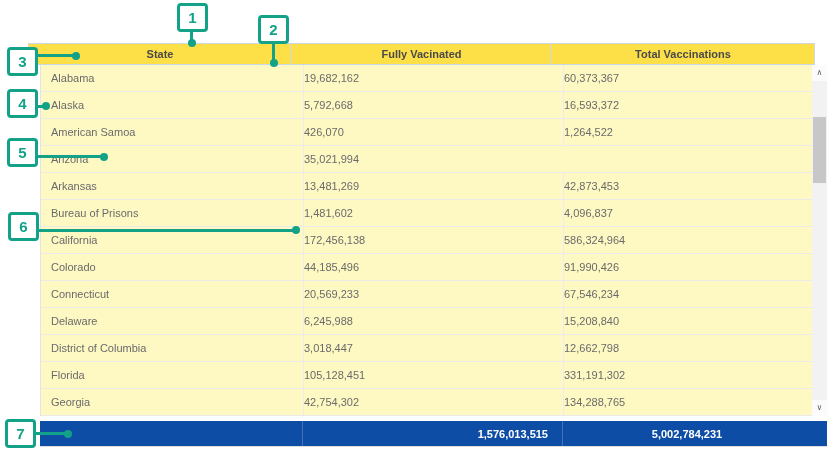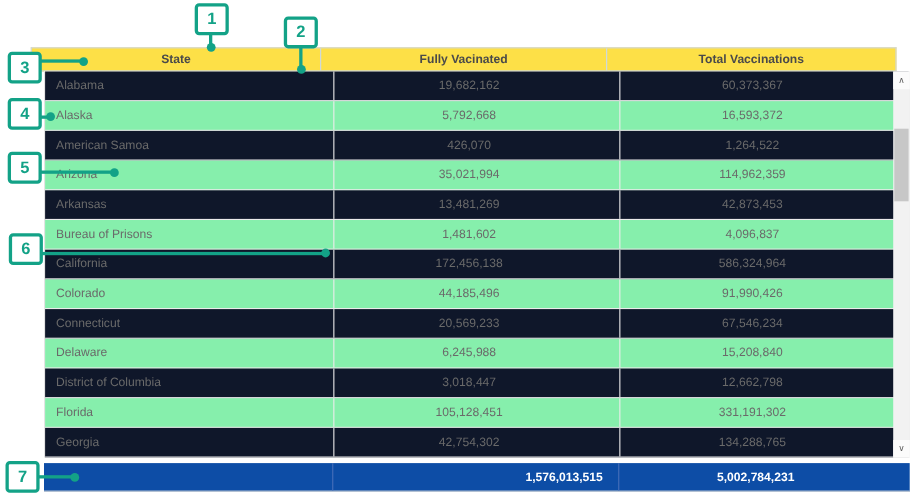--- a/index.html
+++ b/index.html
@@ -12,26 +12,26 @@
            background:#fde047; border:1px solid #cfd6de; border-bottom:1px solid #c8d8e8;align-items:flex-end; }
   .th { font-size:11px; font-weight:bold; color:#4a4a4a; text-align:center; line-height:20px;
         overflow:hidden; white-space:nowrap; }
   .th + .th { border-left:1px solid #c9d9ea; }
   .th-state { width:262px; }
   .th-fully { width:260px; }
   .th-total { flex:1; }
 
   .tbody { position:absolute; left:40px; top:65px; width:787px; height:351px;
            border-left:1px solid #e3e3e3; border-right:1px solid #e3e3e3; background:#fff; }
-  .row { display:flex; height:27px; border-bottom:1px solid #ebebeb; background:#0f172a; }
-  .row.alt { background:#86efac; }
+  .row { display:flex; height:27px; border-bottom:1px solid #ebebeb; background:#fef9c3; }
+  .row.alt { background:#fef9c3; }
   .cell { font-size:11px; color:#6a6a6a; line-height:26px; white-space:nowrap; overflow:hidden; }
   .cell + .cell { border-left:1px solid #ededed; }
   .cell.state { width:262px; padding-left:10px; }
-  .cell.num   { width:260px; text-align:center; padding-right:14px; }
+  .cell.num   { width:260px; text-align:left; padding-right:14px; }
   .cell.num.last { flex:1; padding-right:22px; }
 
   
   .scrollbar { position:absolute; left:812px; top:65px; width:15px; height:351px; background:#f2f2f2; }
   .sb-arrow { position:absolute; left:0; width:15px; height:16px; background:#fbfbfb; color:#5f5f5f;
               font-size:8px; line-height:16px; text-align:center; }
   .sb-arrow.up { top:0; }
   .sb-arrow.down { bottom:0; }
   .sb-thumb { position:absolute; left:1px; top:52px; width:13px; height:66px; background:#c7c7c7; }
 
@@ -82,21 +82,20 @@
         <div class="cell num last">16,593,372</div>
       </div>
       <div class="row">
         <div class="cell state">American Samoa</div>
         <div class="cell num">426,070</div>
         <div class="cell num last">1,264,522</div>
       </div>
       <div class="row alt">
         <div class="cell state">Arizona</div>
         <div class="cell num">35,021,994</div>
-        <div class="cell num last">114,962,359</div>
       </div>
       <div class="row">
         <div class="cell state">Arkansas</div>
         <div class="cell num">13,481,269</div>
         <div class="cell num last">42,873,453</div>
       </div>
       <div class="row alt">
         <div class="cell state">Bureau of Prisons</div>
         <div class="cell num">1,481,602</div>
         <div class="cell num last">4,096,837</div>

